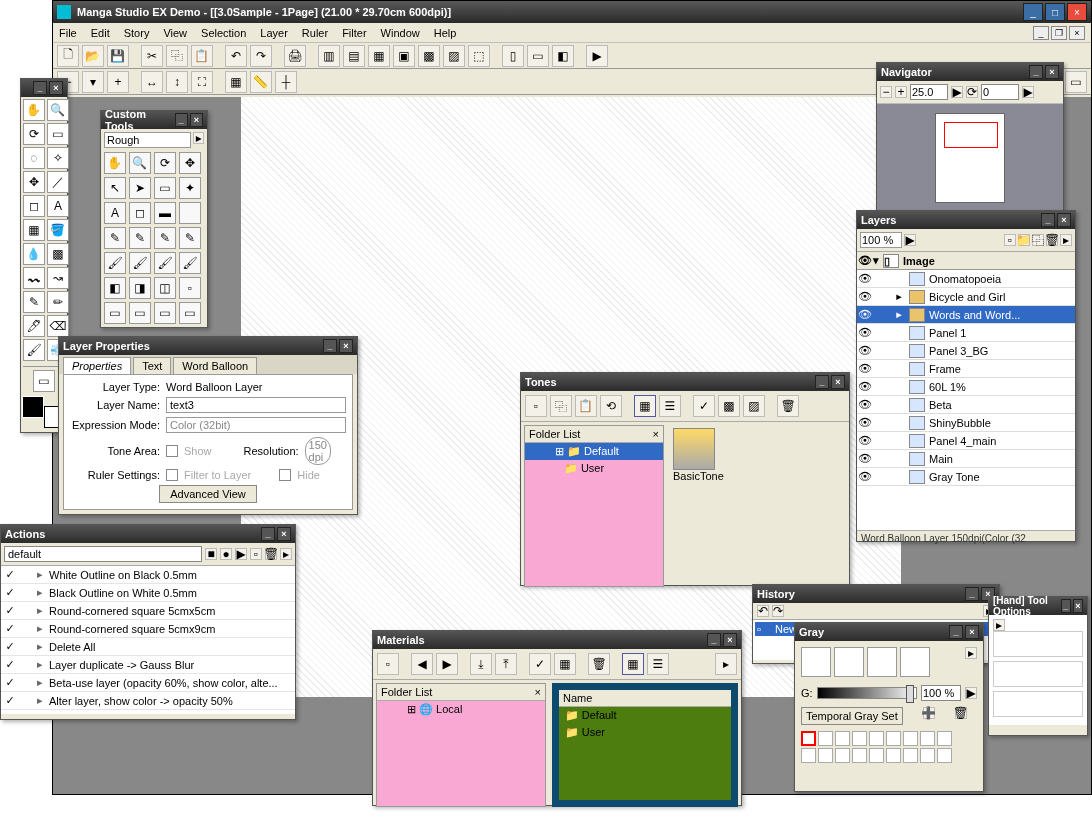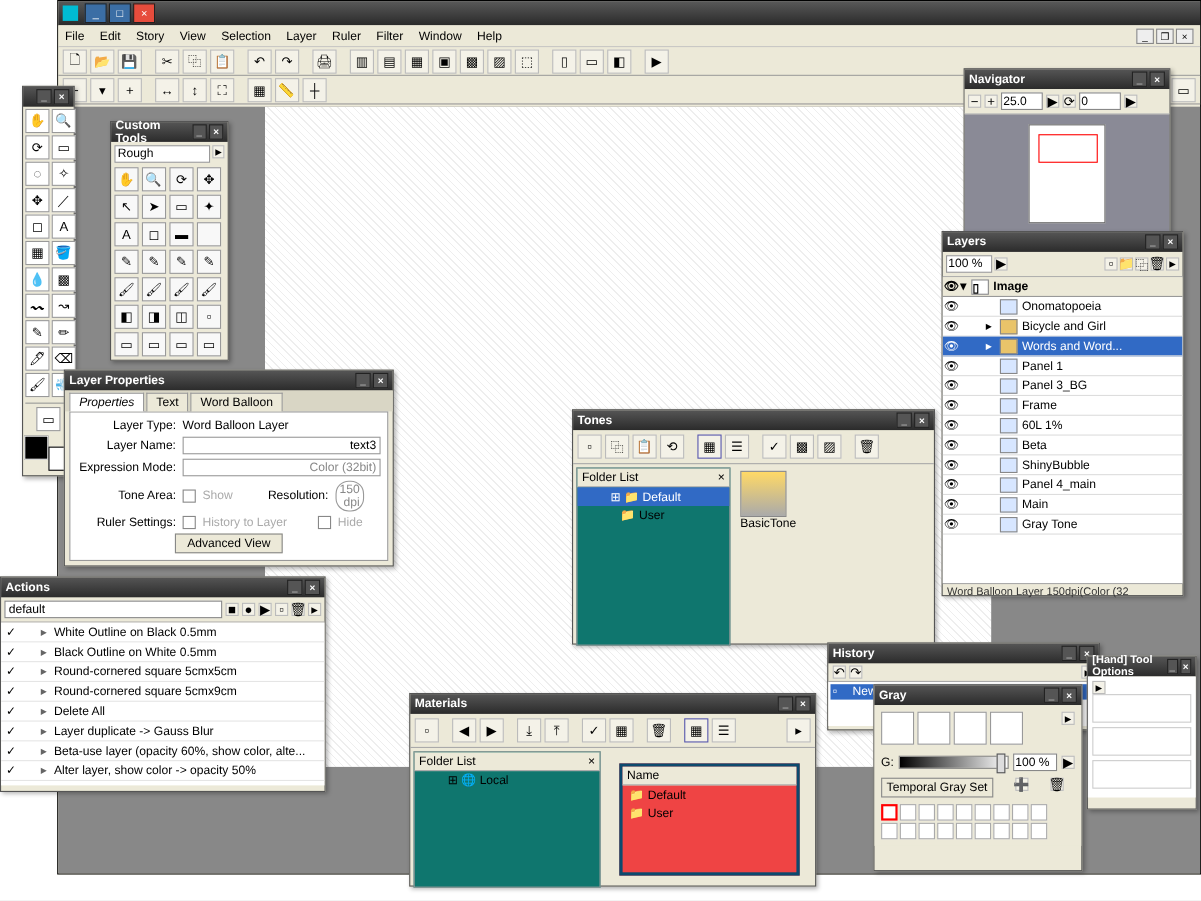--- a/index.html
+++ b/index.html
@@ -61,49 +61,49 @@
   .layer-row .licon{width:16px;height:14px;border:1px solid #888;background:#ddf;margin-right:4px;}
   .layer-status{padding:2px 4px;border-top:1px solid #aaa;color:#333;font-size:10px;}
   
   .layerprops { left: 58px; top: 336px; width: 300px; }
   .tabs{display:flex;background:#d9d6c5;padding:2px 4px 0;gap:0;}
   .tab{padding:2px 8px;border:1px solid #999;border-bottom:none;background:#ece9d8;margin-right:2px;}
   .tab.active{background:#fff;font-style:italic;}
   .tabbody{background:#fff;border:1px solid #999;margin:0 4px 4px;padding:6px;}
   .formrow{display:flex;align-items:center;margin-bottom:4px;gap:6px;}
   .formrow label{text-align:right;width:90px;}
-  .formrow .val{border:1px solid #999;padding:1px 3px;background:#fff;flex:1;text-align:right;}
+  .formrow .val{border:1px solid #999;padding:1px 3px;background:#fff;flex:1;}
   .formrow .chk{width:12px;height:12px;border:1px solid #888;}
   .btn{border:1px solid #888;background:#ece9d8;padding:2px 10px;}
   
   .actions { left: 0; top: 524px; width: 296px; height: 196px;}
   .act-tools{display:flex;align-items:center;padding:3px;gap:3px;border-bottom:1px solid #aaa;}
   .act-tools input{flex:1;border:1px solid #888;background:#fff;padding:1px 3px;}
   .act-list{background:#fff;height:148px;overflow:auto;}
   .act-row{display:flex;align-items:center;height:18px;border-bottom:1px solid #e5e5e5;}
   .act-row .chk{width:18px;text-align:center;}
   .act-row .sq{width:18px;}
   .act-row .tri{width:12px;color:#666;}
   .act-row .name{flex:1;overflow:hidden;white-space:nowrap;text-overflow:ellipsis;}
   
   .tones { left: 520px; top: 372px; width: 330px; height:214px;}
   .ttoolbar{display:flex;gap:3px;padding:4px;border-bottom:1px solid #aaa;}
   .tlist{display:flex;height:168px;}
-  .folderlist{width:140px;border:1px solid #999;margin:3px;background:#0f766e;}
+  .folderlist{width:140px;border:1px solid #999;margin:3px;background:#f9a8d4;}
   .folderlist .fh{background:#ece9d8;border-bottom:1px solid #aaa;padding:2px 4px;display:flex;justify-content:space-between;}
   .folderlist .fitem{padding:2px 4px 2px 30px;}
   .folderlist .fitem.sel{background:#316ac5;color:#fff;}
   .thumbs{flex:1;padding:6px;display:flex;gap:8px;align-content:flex-start;}
   .thumbitem{text-align:center;}
   .thumbitem .ticon{width:42px;height:42px;border:1px solid #888;background:linear-gradient(#ffd966,#aaa);}
   
   .materials{ left: 372px; top: 630px; width: 370px; height:176px;}
   .mat-body{display:flex;height:130px;}
   .mat-body .folderlist{width:170px;}
-  .mat-body .namecol{flex:1;border:3px solid #0c4a6e;margin:14px;background:#ef4444;}
+  .mat-body .namecol{flex:1;border:7px solid #0c4a6e;margin:3px;background:#4d7c0f;}
   .namecol .hdr{background:#ece9d8;border-bottom:1px solid #aaa;padding:2px 4px;}
   .namecol .fitem{padding:2px 4px 2px 6px;}
   
   .history{ left: 752px; top: 584px; width:248px;height:80px;}
   .hist-body{background:#fff;height:40px;padding:2px;}
   .hist-row{display:flex;align-items:center;gap:4px;}
   .hist-row.sel{background:#316ac5;color:#fff;padding:1px 2px;}
   
   .handtool{ left: 988px; top: 596px; width:100px;height:140px;}
   .ht-body{background:#fff;padding:4px;}
@@ -121,20 +121,21 @@
   .gray-cells{display:grid;grid-template-columns:repeat(9,15px);gap:2px;margin-top:6px;}
   .gray-cells div{width:15px;height:15px;border:1px solid #aaa;background:#fff;}
   .gray-cells div.active{border:2px solid red;}
 </style>
 </head>
 <body>
 
 <div class="main-window">
   <div class="titlebar">
     <div class="icon"></div>
+    <div class="title">Manga Studio EX Demo - [[3.0Sample - 1Page] (21.00 * 29.70cm 600dpi)]</div>
     <div class="winbtns">
       <div class="winbtn other">_</div>
       <div class="winbtn other">□</div>
       <div class="winbtn close">×</div>
     </div>
   </div>
   <div class="menubar">
     <span>File</span>
     <span>Edit</span>
     <span>Story</span>
@@ -451,21 +452,21 @@
       <label>Tone Area:</label>
       <div class="chk"></div>
         <span style="color:#aaa;">Show</span>
       <span style="width:20px;"></span>
       <label style="width:auto;">Resolution:</label>
       <div class="val" style="flex:0;width:52px;color:#888;border-radius:12px;">150 dpi</div>
     </div>
     <div class="formrow">
       <label>Ruler Settings:</label>
       <div class="chk"></div>
-        <span style="color:#aaa;">History to Layer</span>
+        <span style="color:#aaa;">Filter to Layer</span>
       <span style="width:16px;"></span>
       <div class="chk"></div>
         <span style="color:#aaa;">Hide</span>
     </div>
     <div style="text-align:center;margin-top:4px;">
       <button class="btn">Advanced View</button>
     </div>
   </div>
 </div>
 

